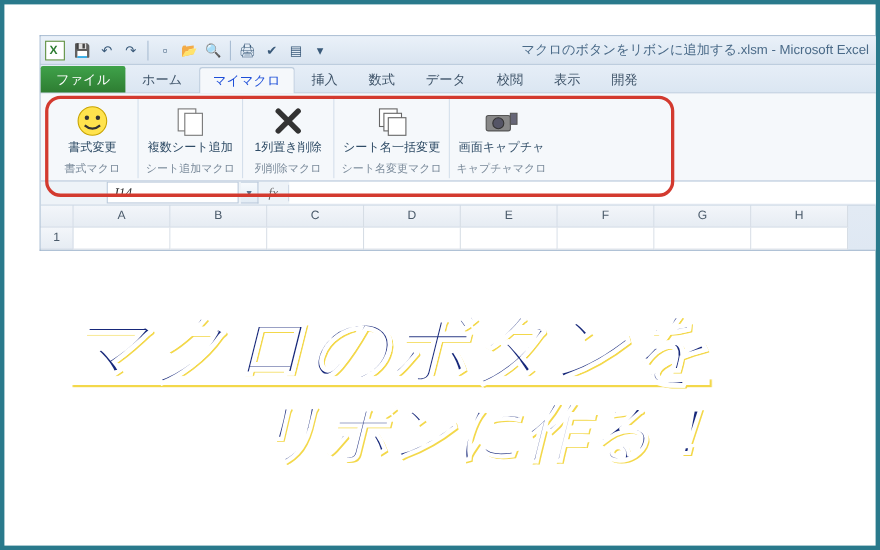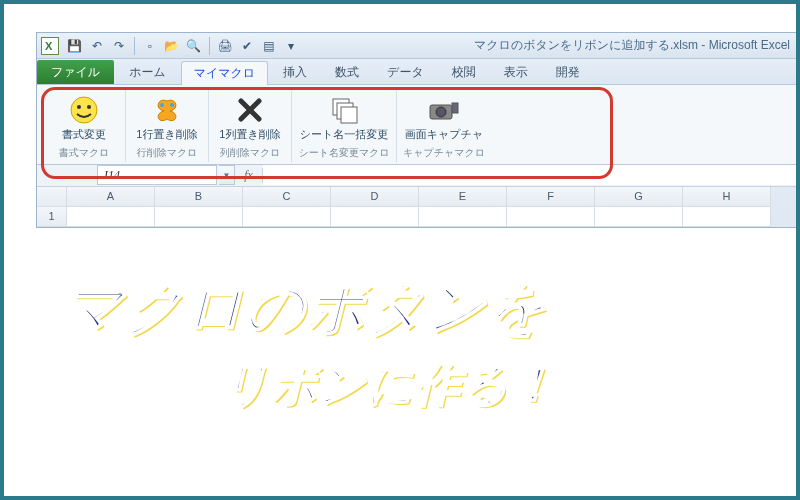--- a/index.html
+++ b/index.html
@@ -226,22 +226,22 @@
     color:#17287a;
     -webkit-text-stroke:2px #fff;
     text-shadow:
       2px 2px 0 #f3d84a,
       -1px -1px 0 #fff,
       1px -1px 0 #fff,
       -1px 1px 0 #fff;
     letter-spacing:1px;
     white-space:nowrap;
   }
-  .h1{ left:60px; top:265px; font-size:58px;}
-  .h2{ left:218px; top:350px; font-size:46px;}
+  .h1{ left:60px; top:265px; font-size:70px;text-decoration:underline;}
+  .h2{ left:230px; top:350px; font-size:58px;}
 
   
   svg{display:block;}
 </style>
 </head>
 <body>
 
 <div class="frame">
   <div class="window">
 
@@ -285,34 +285,33 @@
                 <circle cx="10" cy="12" r="2" fill="#333"></circle>
                 <circle cx="20" cy="12" r="2" fill="#333"></circle>
                 <path d="M8 19 Q15 25 22 19" stroke="#333" fill="none" stroke-width="2"></path>
               </svg>
           </div>
           <span>書式変更</span>
         </div>
         <div class="glabel">書式マクロ</div>
       </div>
 
-
-      <div class="group">
-        <div class="gbtn">
+      <div class="group">
+        <div class="gbtn" style="width:86px">
           <div class="gicon">
             <svg width="30" height="30">
-                <path d="M15 6 C6 2 2 14 12 16 C2 18 6 30 15 24 C24 30 28 18 18 16 C28 14 24 2 15 6 Z" fill="#f5a623" stroke="#c77c00"></path>
-                <circle cx="10" cy="10" r="2" fill="#4aa3e0"></circle>
-                <circle cx="20" cy="10" r="2" fill="#4aa3e0"></circle>
-              </svg>
-          </div>
-          <span>1行置き削除</span>
-        </div>
-        <div class="glabel">行削除マクロ</div>
-      </div>
+                <rect x="4" y="4" width="16" height="20" fill="#fff" stroke="#777"></rect>
+                <rect x="10" y="8" width="16" height="20" fill="#fff" stroke="#777"></rect>
+              </svg>
+          </div>
+          <span>複数シート追加</span>
+        </div>
+        <div class="glabel">シート追加マクロ</div>
+      </div>
+
 
       <div class="group">
         <div class="gbtn">
           <div class="gicon">
             <svg width="30" height="30">
                 <path d="M6 6 L24 24 M24 6 L6 24" stroke="#333" stroke-width="5" stroke-linecap="round"></path>
               </svg>
           </div>
           <span>1列置き削除</span>
         </div>

